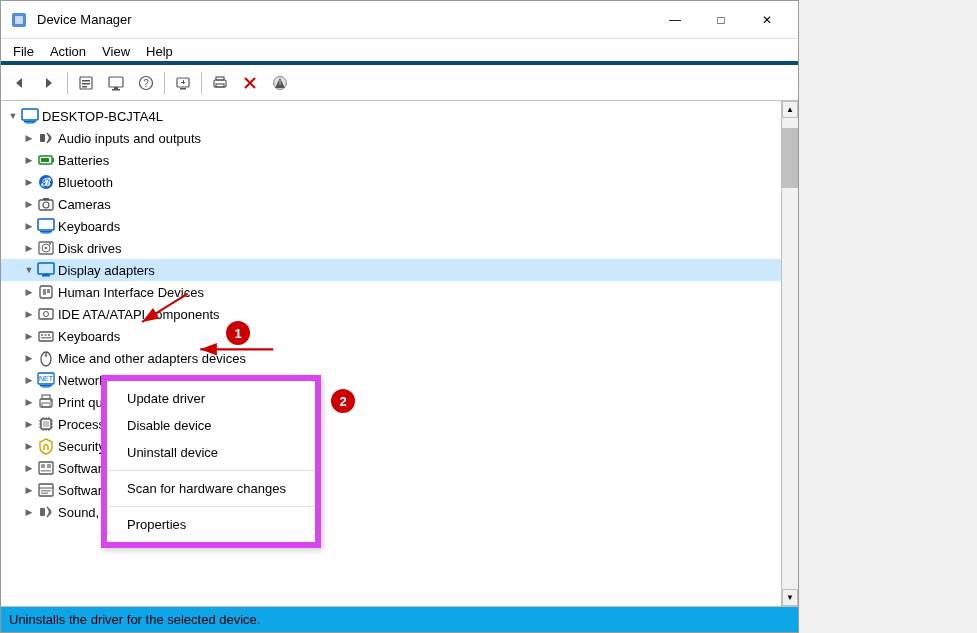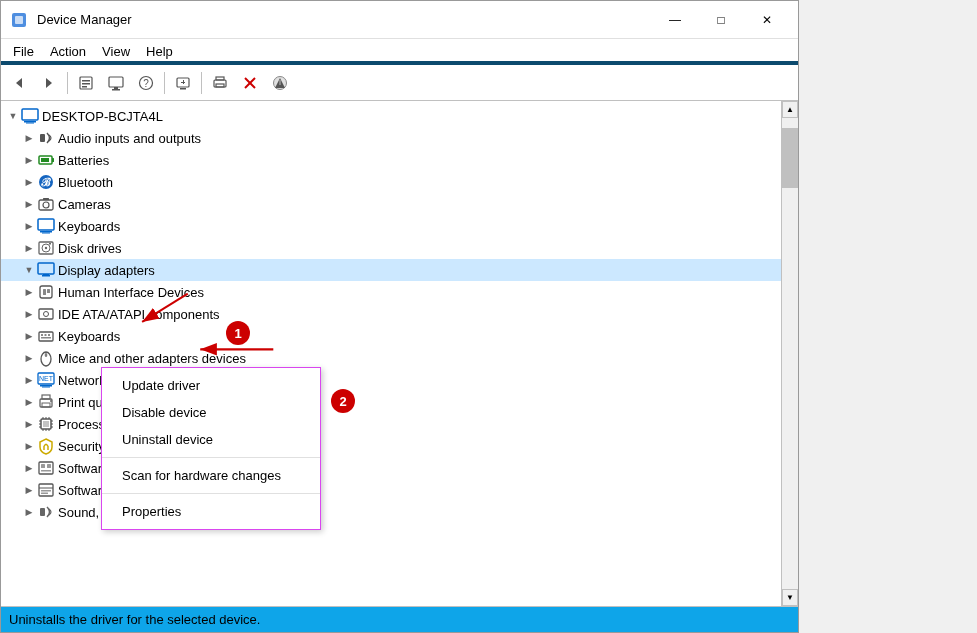--- a/index.html
+++ b/index.html
@@ -190,23 +190,23 @@
     }
     .tree-label {
       font-size: 13px;
       color: #000;
     }
 
     
     .context-menu {
       position: absolute;
       left: 100px;
-      top: 266px;
+      top: 274px;
       background: #fff;
-      border: 1px solid #d946ef;
+      border: 6px solid #d946ef;
       box-shadow: 2px 2px 6px rgba(0,0,0,0.2);
       width: 220px;
       z-index: 100;
       padding: 4px 0;
     }
     .ctx-item {
       padding: 6px 20px;
       font-size: 13px;
       cursor: pointer;
       color: #000;

